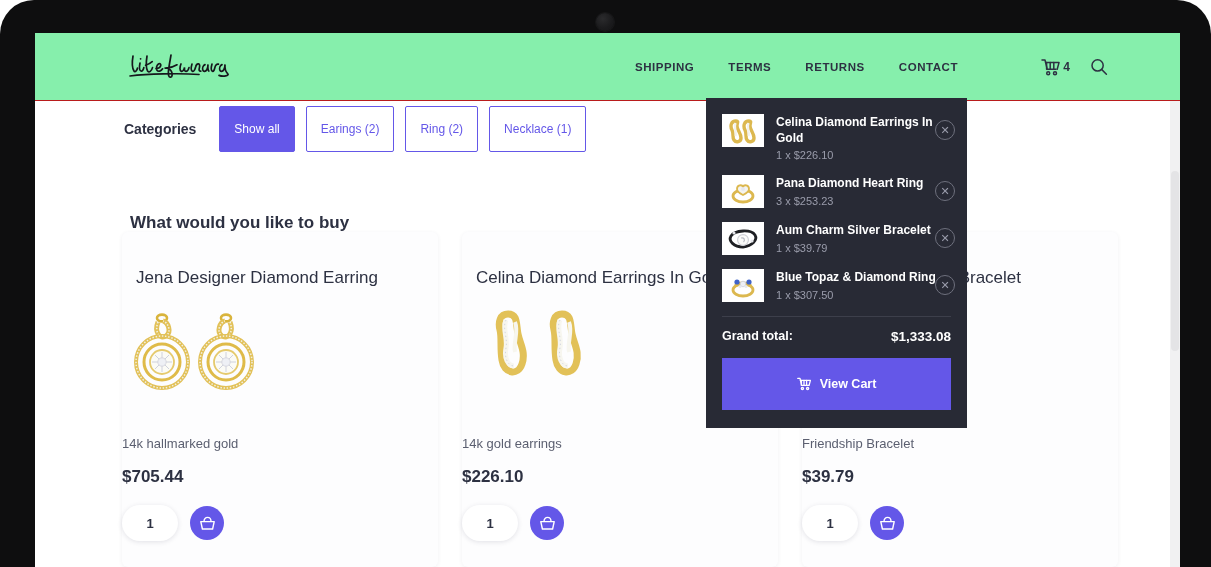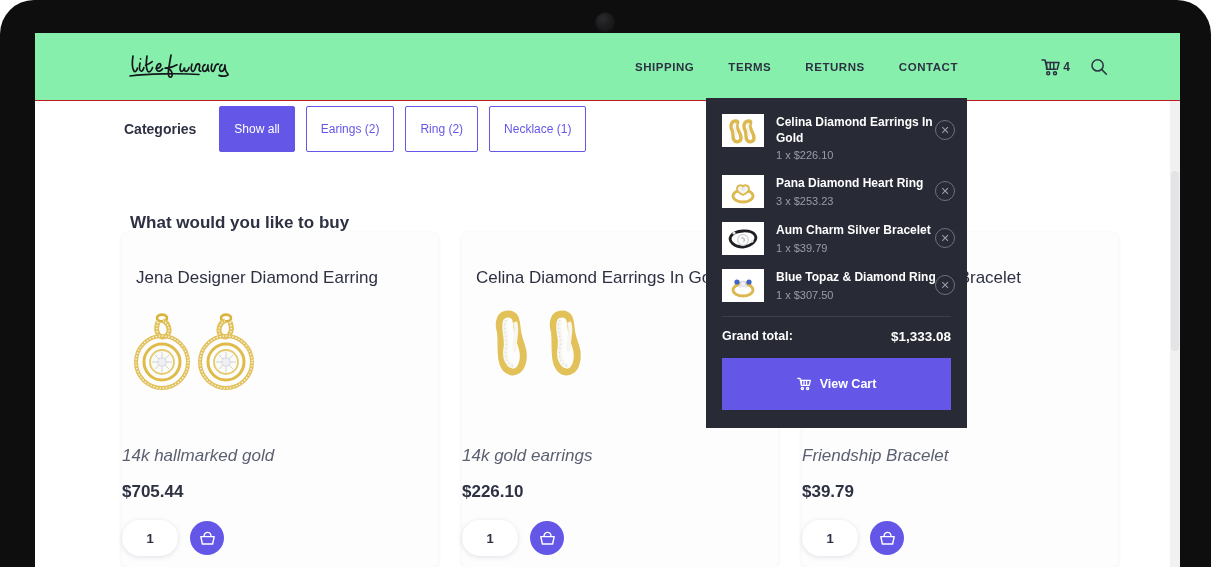--- a/index.html
+++ b/index.html
@@ -118,21 +118,21 @@
     box-shadow: 0 1px 4px rgba(40,40,70,.07);
     display: flex; flex-direction: column; align-items: flex-start;
     padding-top: 36px;
   }
   .product-title {
     font-size: 17px; color: #2d3142; font-weight: normal;
     text-align: center; line-height: 1.2; padding: 0 14px;
   }
   .product-image { height: 118px; margin-top: 15px; display: flex; align-items: center; justify-content: center; }
   .product-sub {
-    font-size: 17px; color: #5b5f70; margin-top: 25px; font-style: italic;
+    font-size: 13px; color: #5b5f70; margin-top: 15px;
   }
   .product-price {
     font-size: 17px; font-weight: bold; color: #2d3142; margin-top: 16px;
   }
   .product-controls {
     display: flex; align-items: center; gap: 12px; margin-top: 18px;
   }
   .qty-input {
     width: 56px; height: 36px; border-radius: 18px;
     border: none; background: #fff;

